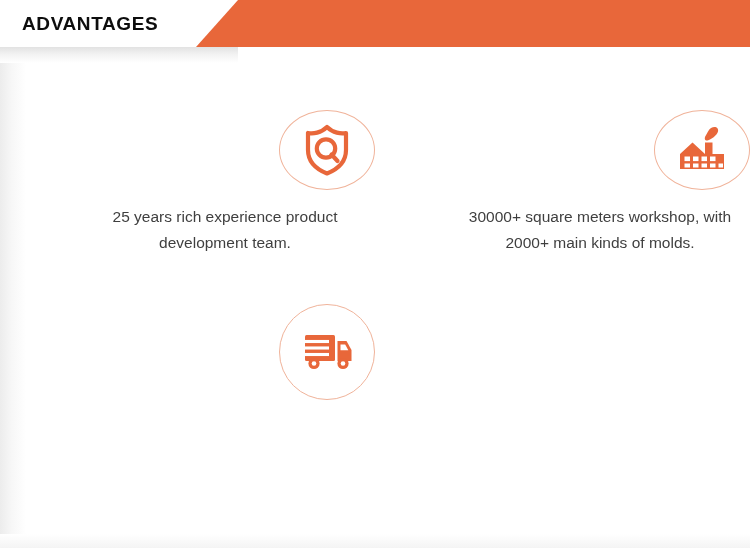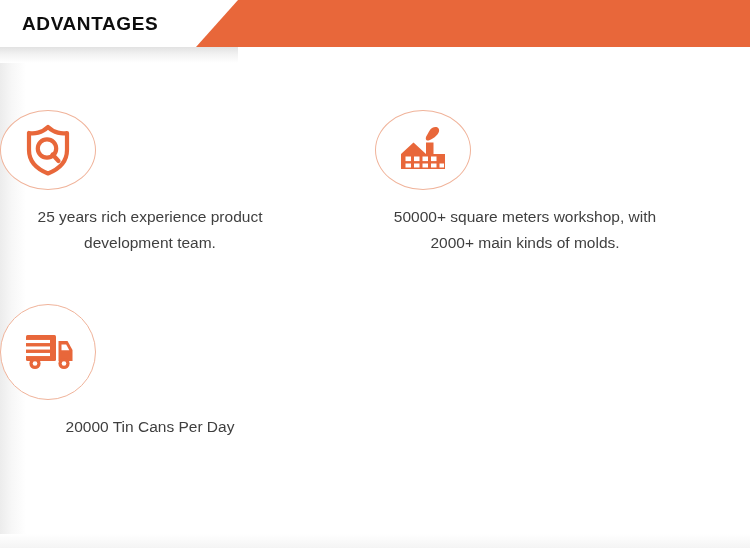--- a/index.html
+++ b/index.html
@@ -105,21 +105,21 @@
     width: 750px;
     height: 470px;
     display: grid;
     grid-template-columns: 375px 375px;
     grid-template-rows: 193px 193px;
   }
   .cell {
     position: relative;
     display: flex;
     flex-direction: column;
-    align-items: flex-start;
+    align-items: flex-end;
   }
   .icon-circle {
     margin-top: 47px;
     width: 96px;
     height: 96px;
     border-radius: 50%;
     border: 1px solid #f0b39a;
     display: flex;
     align-items: center;
     justify-content: center;
@@ -180,40 +180,39 @@
             <rect x="26.5" y="32.5" width="5.5" height="4.6"></rect>
             <rect x="9.5" y="39.5" width="5.5" height="4.0"></rect>
             <rect x="18" y="39.5" width="5.5" height="4.0"></rect>
             <rect x="26.5" y="39.5" width="5.5" height="4.0"></rect>
             <rect x="35" y="39.5" width="5.5" height="4.0"></rect>
             <rect x="35" y="32.5" width="5.5" height="4.6"></rect>
             <rect x="43.5" y="39.5" width="4.5" height="4.0"></rect>
           </g>
         </svg>
       </div>
-      <div class="cell-text">50000+ square meters workshop, with 2000+ main kinds of molds.</div>
+      <div class="cell-text">30000+ square meters workshop, with 2000+ main kinds of molds.</div>
     </div>
 
 
     <div class="cell cell-row2">
       <div class="icon-circle">
         <svg width="56" height="44" viewBox="0 0 56 44" aria-hidden="true">
           <rect x="6" y="5" width="30" height="26" rx="1.5" fill="#e8673a"></rect>
           <g stroke="#ffffff" stroke-width="3.1" stroke-linecap="butt">
             <line x1="5" y1="11.5" x2="30" y2="11.5"></line>
             <line x1="5" y1="18" x2="30" y2="18"></line>
             <line x1="5" y1="24.5" x2="30" y2="24.5"></line>
           </g>
           <path d="M38.5 11 L47.5 11 L52.5 20 L52.5 31 L38.5 31 Z" fill="#e8673a"></path>
           <path d="M41.5 14.5 L46.2 14.5 L49.3 20.3 L41.5 20.3 Z" fill="#ffffff"></path>
           <circle cx="15" cy="33.5" r="5.6" fill="#e8673a"></circle>
           <circle cx="15" cy="33.5" r="2.3" fill="#ffffff"></circle>
           <circle cx="44" cy="33.5" r="5.6" fill="#e8673a"></circle>
           <circle cx="44" cy="33.5" r="2.3" fill="#ffffff"></circle>
         </svg>
       </div>
-      <div class="cell-text">20000 Tin Cans Per Day</div>
     </div>
 
   </div>
 
   <div class="edge-bottom"></div>
 </div>
 
 </body></html>

